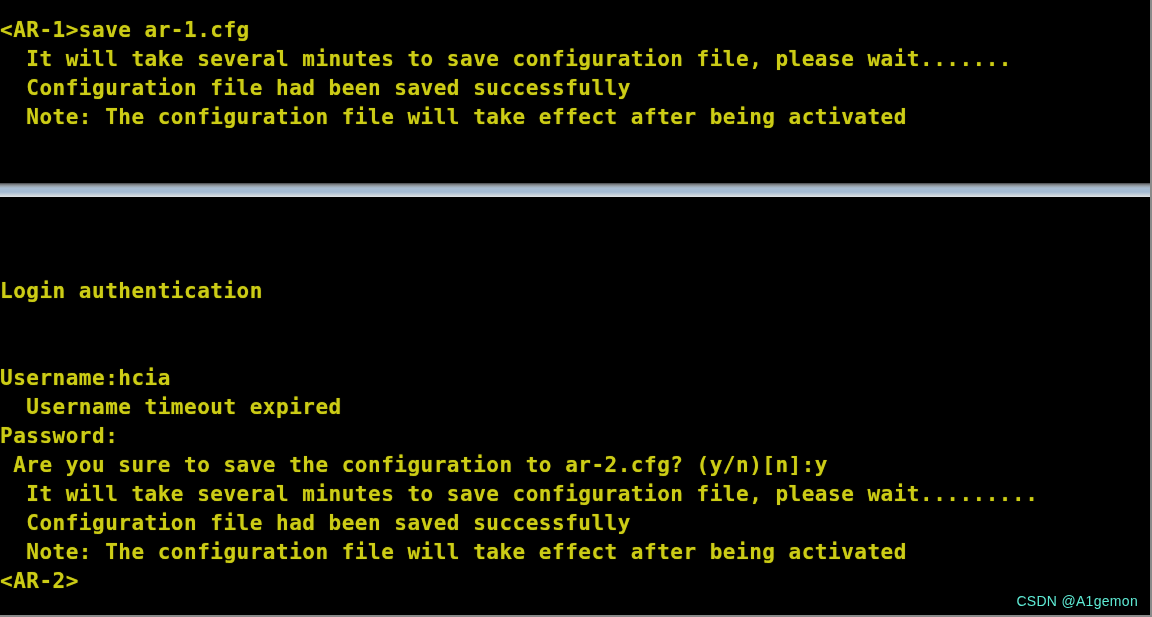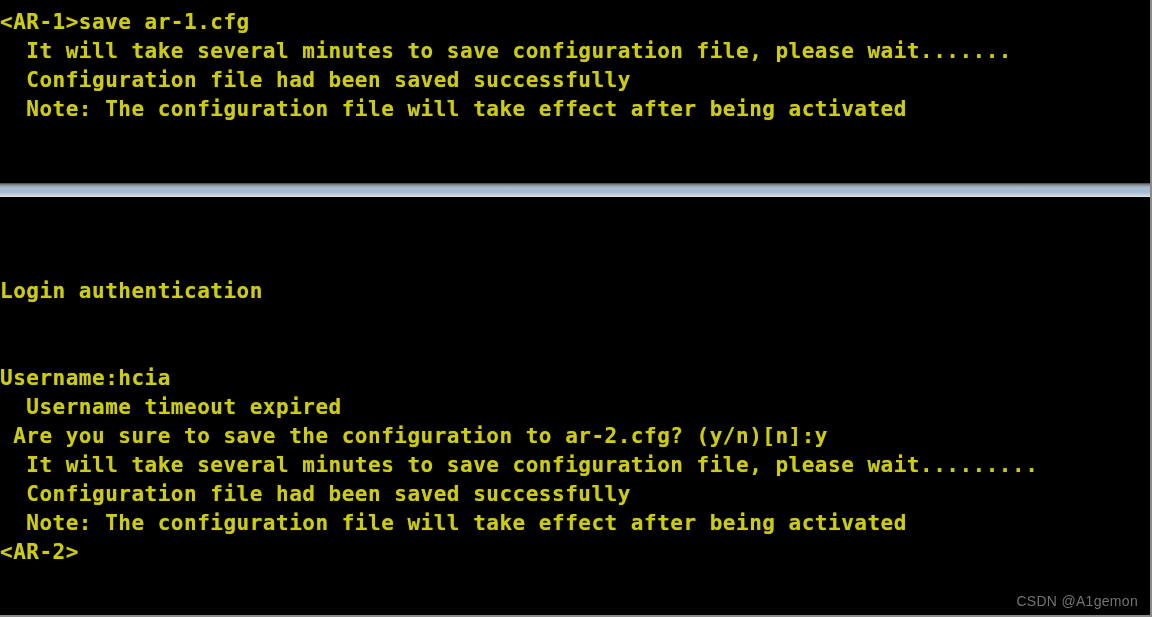--- a/index.html
+++ b/index.html
@@ -29,21 +29,21 @@
   
   .console {
     background: #000000;
     color: #c8c800;
     overflow: hidden;
     position: relative;
   }
 
   .console-top {
     height: 183px;
-    padding-top: 8px;
+    padding-top: 16px;
     box-sizing: border-box;
   }
 
   .console-bottom {
     flex: 1 1 auto;
     padding-top: 22px;
     box-sizing: border-box;
     position: relative;
   }
 
@@ -76,21 +76,21 @@
     border-top: 1px solid #55585c;
   }
 
   
   .watermark {
     position: absolute;
     right: 12px;
     bottom: 6px;
     font-family: "Liberation Sans", sans-serif;
     font-size: 14px;
-    color: #737373;
+    color: #5eead4;
     letter-spacing: 0.3px;
     white-space: pre;
   }
 </style>
 </head>
 <body>
 
 <div id="app">
 
   <div class="console console-top">
@@ -103,20 +103,21 @@
   <div class="divider"></div>
 
   <div class="console console-bottom">
     <div class="line blank"></div>
     <div class="line blank"></div>
     <div class="line">Login authentication</div>
     <div class="line blank"></div>
     <div class="line blank"></div>
     <div class="line">Username:hcia</div>
     <div class="line">  Username timeout expired</div>
+    <div class="line">Password:</div>
     <div class="line"> Are you sure to save the configuration to ar-2.cfg? (y/n)[n]:y</div>
     <div class="line">  It will take several minutes to save configuration file, please wait.........</div>
     <div class="line">  Configuration file had been saved successfully</div>
     <div class="line">  Note: The configuration file will take effect after being activated</div>
     <div class="line">&lt;AR-2&gt;</div>
 
     <div class="watermark">CSDN @A1gemon</div>
   </div>
 
 </div>

